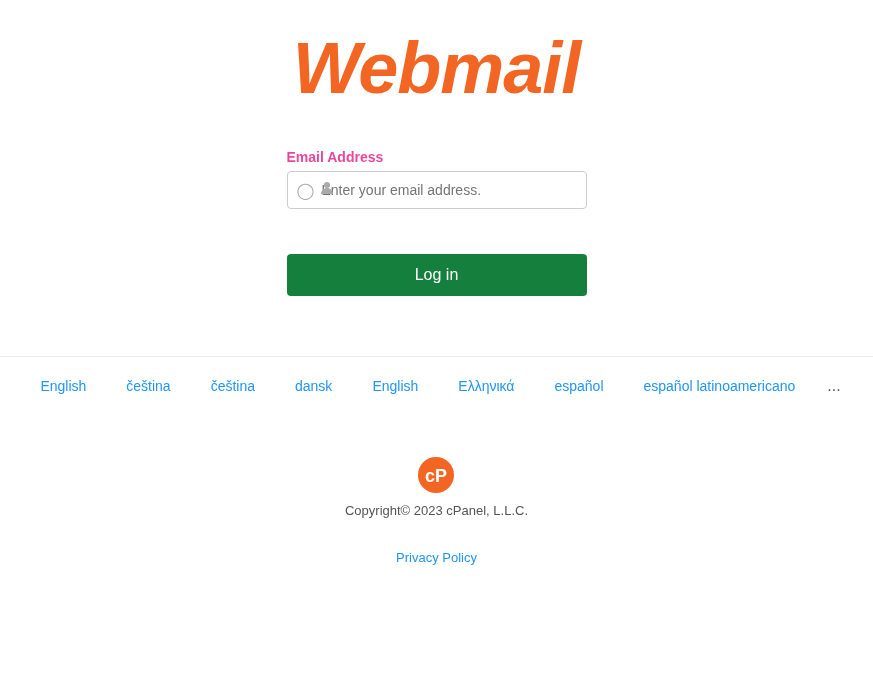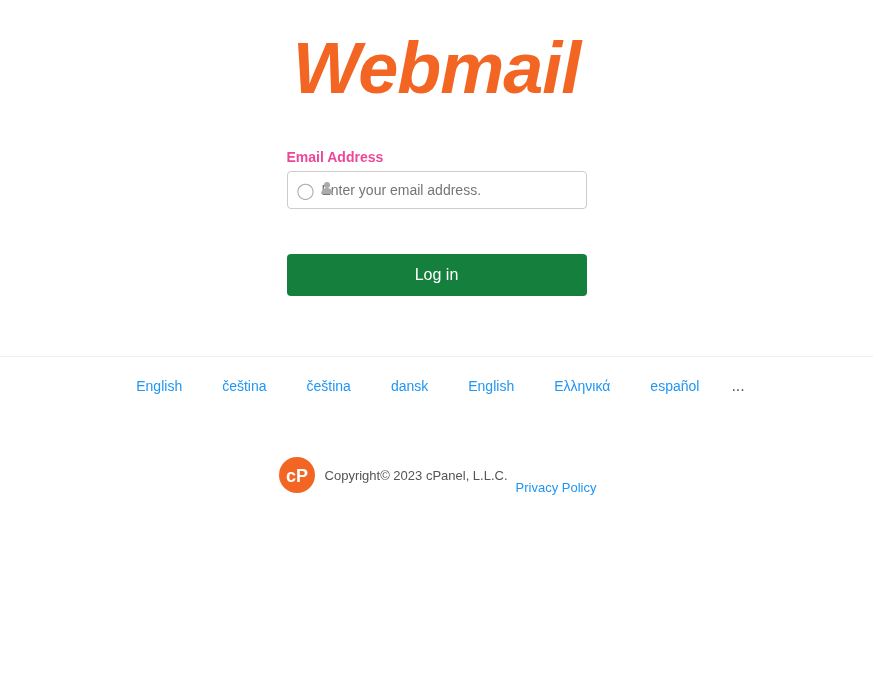--- a/index.html
+++ b/index.html
@@ -119,21 +119,21 @@
     .language-more {
       color: #555555;
       font-size: 16px;
       padding: 5px 10px;
       cursor: pointer;
     }
 
     .footer {
       margin-top: 40px;
       display: flex;
-      flex-direction: row;
+      flex-direction: column;
       align-items: center;
       gap: 8px;
       padding-bottom: 30px;
     }
 
     .cpanel-logo {
       width: 40px;
       height: 40px;
     }
 
@@ -183,20 +183,21 @@
   </div>
 
   <div class="language-bar">
     <a class="language-link">English</a>
     <a class="language-link">čeština</a>
     <a class="language-link">čeština</a>
     <a class="language-link">dansk</a>
     <a class="language-link">English</a>
     <a class="language-link">Ελληνικά</a>
     <a class="language-link">español</a>
+    <a class="language-link">español latinoamericano</a>
     <span class="language-more">...</span>
   </div>
 
   <div class="footer">
     <svg class="cpanel-logo" viewBox="0 0 40 40" xmlns="http://www.w3.org/2000/svg">
       <circle cx="20" cy="20" r="18" fill="#f26522"></circle>
       <text x="20" y="27" text-anchor="middle" fill="white" font-size="18" font-weight="bold" font-family="Arial">cP</text>
     </svg>
     <span class="footer-copyright">Copyright© 2023 cPanel, L.L.C.</span>
     <a class="footer-privacy">Privacy Policy</a>

